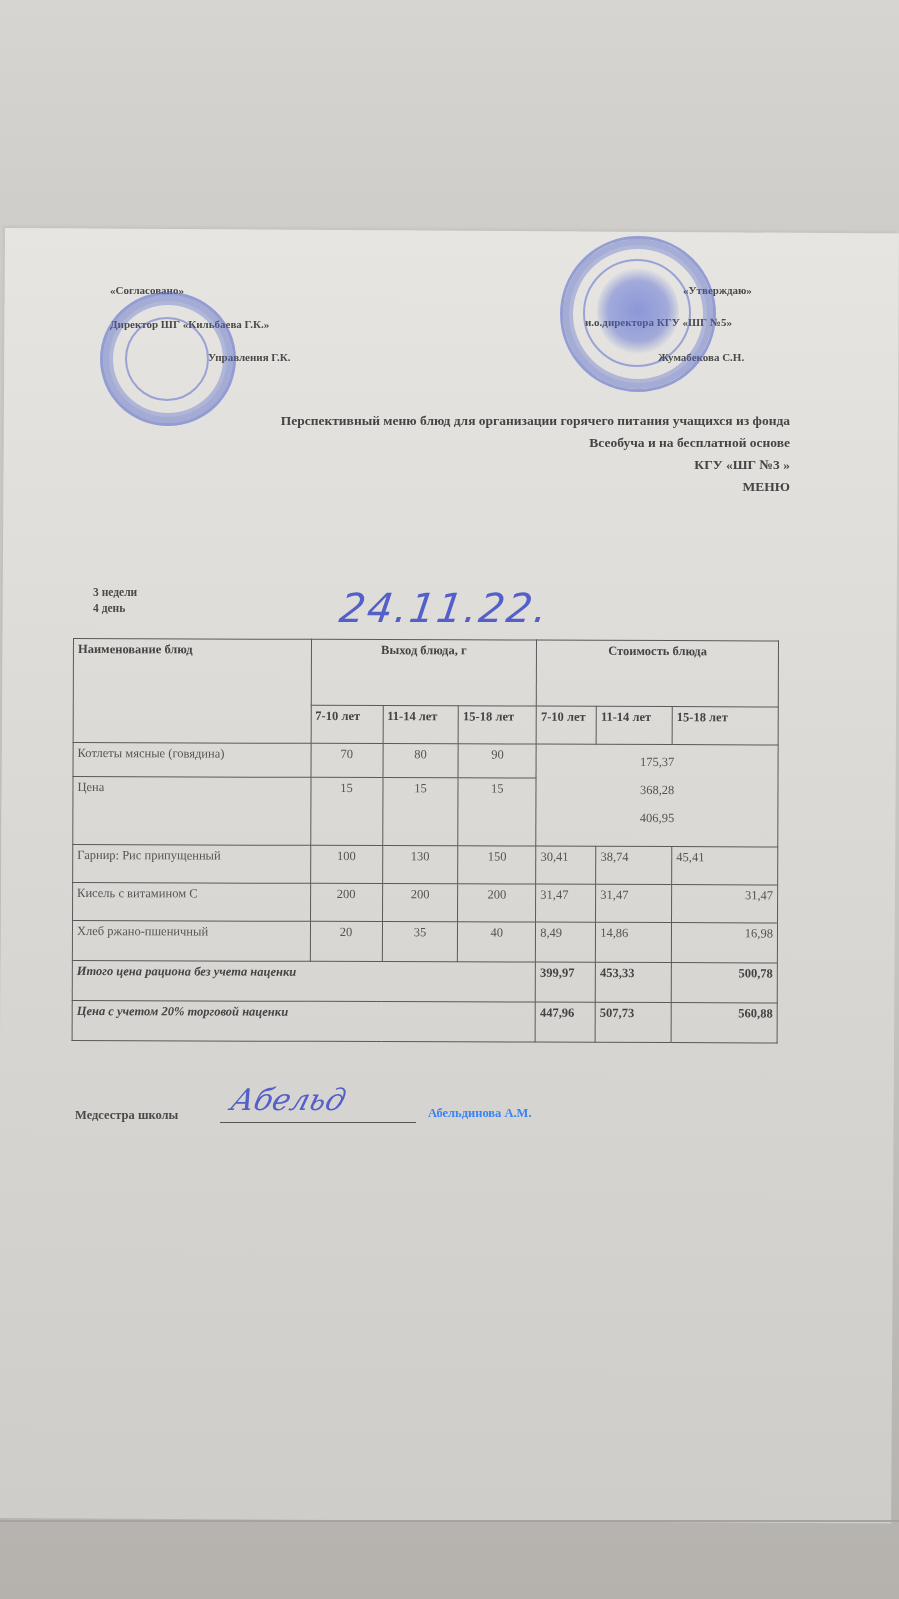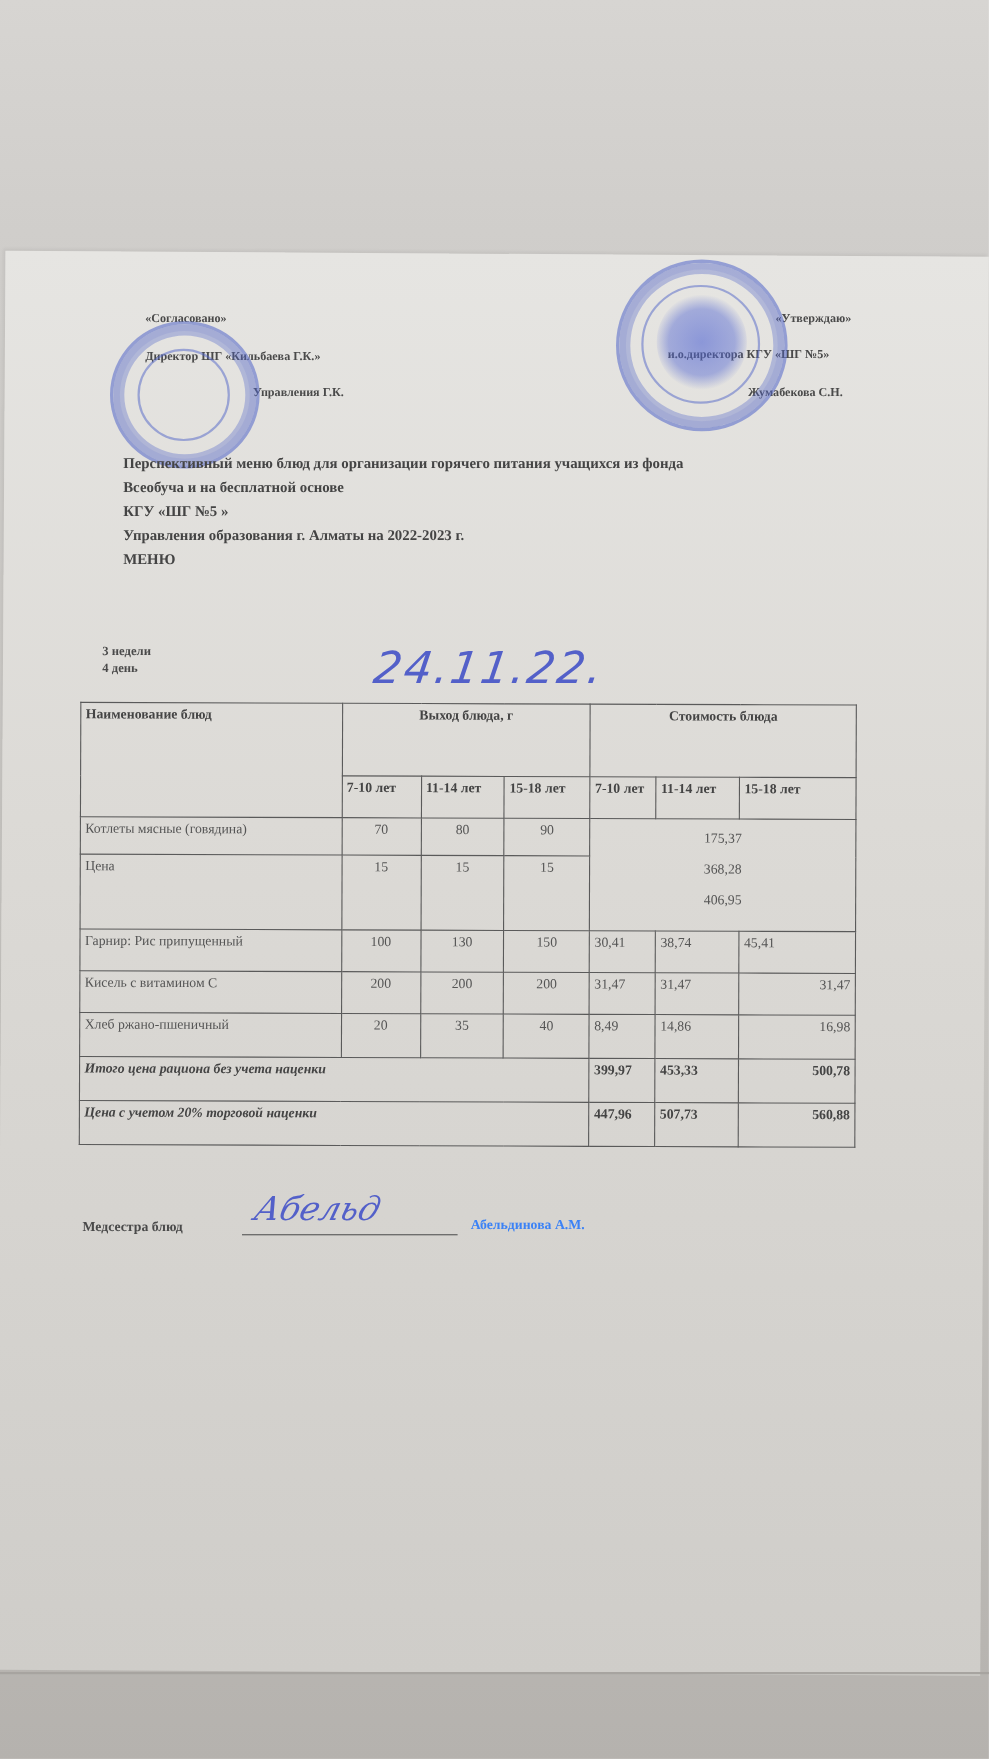--- a/index.html
+++ b/index.html
@@ -13,36 +13,36 @@
     position: absolute; left: 5px; top: 228px; width: 894px; height: 1290px;
     background: linear-gradient(180deg, #e6e5e2 0%, #dcdad6 40%, #cfcdc9 100%);
     transform: rotate(0.35deg); transform-origin: left top;
     box-shadow: -2px -2px 3px rgba(0,0,0,0.05);
   }
   .fold-line {
     position: absolute; left: 0; top: 1520px; width: 899px; height: 2px;
     background: #a7a4a0;
   }
   .abs { position: absolute; }
-  .hdr { font-size: 11px; font-weight: bold; color: #4a4a4a; margin-left: 22px; }
+  .hdr { font-size: 11px; font-weight: bold; color: #4a4a4a; }
   .stamp {
     position: absolute; border-radius: 50%;
     border: 3px solid rgba(80,100,200,0.55);
     box-shadow: inset 0 0 0 6px rgba(80,100,200,0.12), inset 0 0 0 10px rgba(80,100,200,0.35);
   }
   .stamp .inner {
     position: absolute; border-radius: 50%;
     border: 2px solid rgba(80,100,200,0.5);
   }
   .emblem {
     position: absolute; border-radius: 50%;
     background: radial-gradient(circle, rgba(80,100,210,0.6) 0%, rgba(80,100,210,0.45) 50%, rgba(80,100,210,0.0) 72%);
   }
   .title-block {
-    position: absolute; left: 112px; top: 410px; width: 690px; text-align: left;
+    position: absolute; left: 100px; top: 410px; width: 690px; text-align: right;
     font-weight: bold; font-size: 13.5px; line-height: 22px; color: #444;
   }
   .week { position: absolute; left: 93px; top: 584px; font-size: 11.5px; font-weight: bold; color: #4a4a4a; line-height: 16px; }
   .date-hand {
     position: absolute; left: 340px; top: 585px; font-family: "DejaVu Sans", sans-serif;
     font-size: 40px; color: #5360c9; letter-spacing: 2px; font-style: italic; transform: skewX(-8deg);
   }
   table.menu {
     position: absolute; left: 73px; top: 638px; width: 706px;
     border-collapse: collapse; font-size: 12.5px; color: #555;
@@ -77,22 +77,21 @@
 <div class="abs hdr" style="left:585px; top:316px;">и.о.директора КГУ «ШГ №5»</div>
 <div class="abs hdr" style="left:658px; top:351px;">Жумабекова С.Н.</div>
 <div class="stamp" style="left:560px; top:236px; width:150px; height:150px;">
   <div class="inner" style="left:20px; top:20px; width:104px; height:104px;"></div>
   <div class="emblem" style="left:34px; top:28px; width:82px; height:88px;"></div>
 </div>
 
 <div class="title-block">
   <div>Перспективный меню блюд для организации горячего питания учащихся из фонда</div>
   <div>Всеобуча и на бесплатной  основе</div>
-  <div>КГУ «ШГ №5 »</div>
-  <div>Управления образования г. Алматы на 2022-2023 г.</div>
+  <div>КГУ «ШГ №3 »</div>
   <div>МЕНЮ</div>
 </div>
 
 <div class="week">
   <div>3 недели</div>
   <div>4  день</div>
 </div>
 <div class="date-hand">24.11.22.</div>
 
 <table class="menu">
@@ -171,16 +170,16 @@
   </tr>
   <tr style="height:40px">
     <td colspan="4" class="ital">Цена с учетом 20% торговой наценки</td>
     <td class="bold">447,96</td>
     <td class="bold">507,73</td>
     <td class="bold r">560,88</td>
   </tr>
 </tbody>
   </table>
 
-<div class="footer">Медсестра блюд</div>
+<div class="footer">Медсестра школы</div>
 <div class="sigline"></div>
 <div class="signature">Абельд</div>
 <div class="footer-name">Абельдинова А.М.</div>
 
 </body></html>

